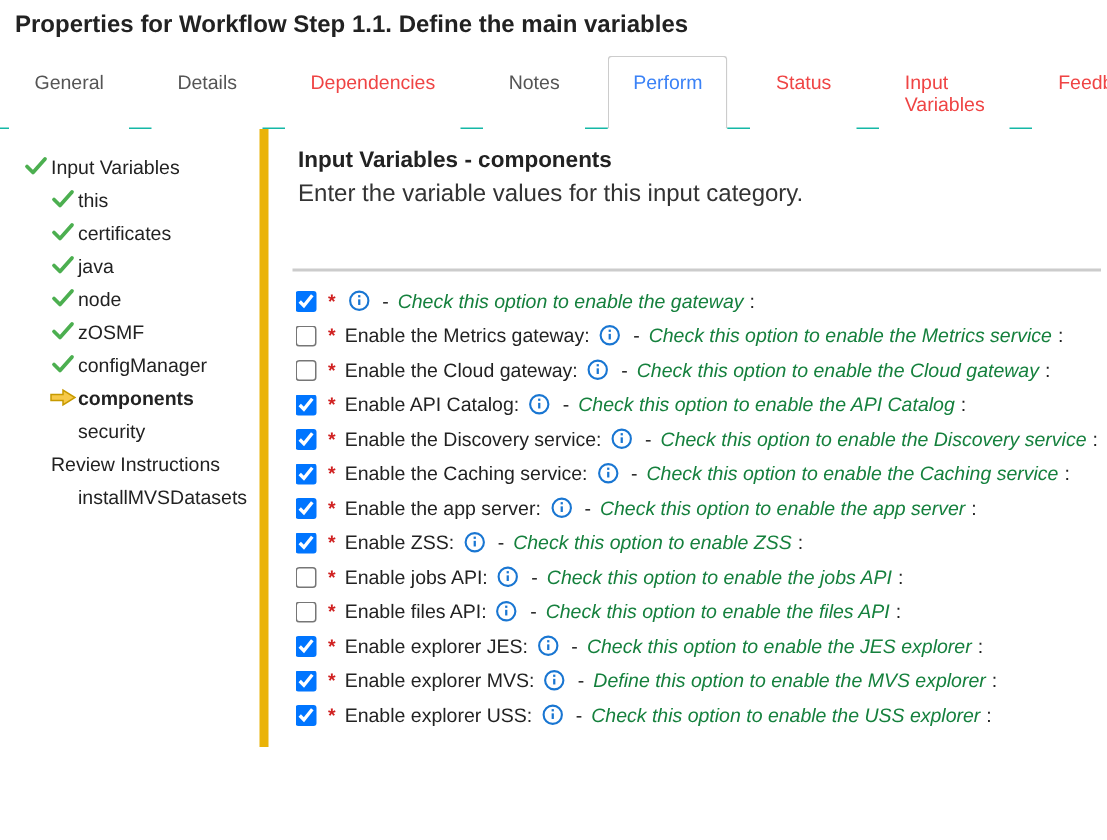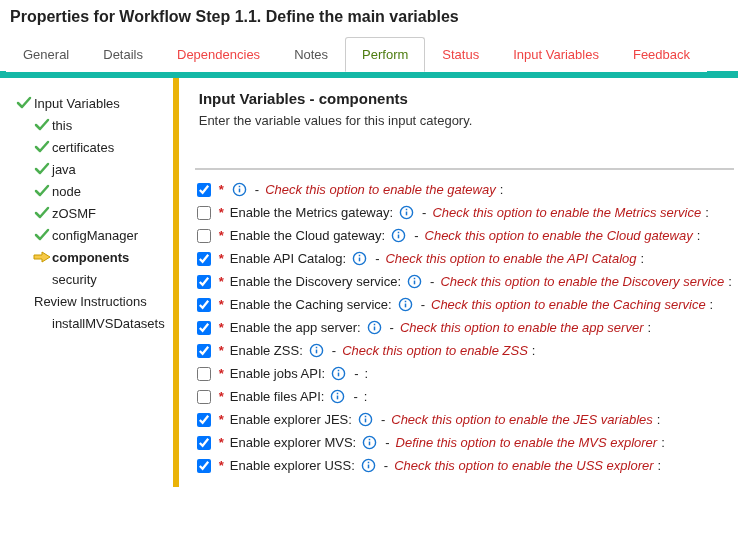--- a/index.html
+++ b/index.html
@@ -11,40 +11,41 @@
     background: #fff;
     width: 738px;
   }
   .page-title {
     font-size: 16px;
     font-weight: bold;
     padding: 8px 22px 10px 10px;
   }
   .tabs {
     display: flex;
-    border-bottom: 7px solid #14b8a6;
+    border-bottom: 1px solid #14b8a6;
     padding: 0 6px;
+    gap: 15px;
   }
   .tab {
     padding: 9px 16px;
     font-size: 13px;
     color: #555;
     cursor: pointer;
     border: 1px solid transparent;
     border-bottom: none;
     position: relative;
     top: 1px;
     background: #fff;
   }
   .tab.disabled { color: #ef4444; }
   .tab.active {
     border-color: #ccc;
     border-bottom: 1px solid #fff;
     border-radius: 3px 3px 0 0;
-    color: #4d7c0f;
+    color: #3b82f6;
   }
   .body {
     display: flex;
   }
   .sidebar {
     width: 205px;
     padding: 14px 8px 8px 14px;
     font-size: 13px;
   }
   .side-item {
@@ -65,41 +66,41 @@
     flex: 1;
     padding: 12px 10px 10px 16px;
     border-left: 6px solid #eab308;
   }
   .panel-head {
     padding: 0 4px 40px 4px;
     border-bottom: 2px solid #ccc;
     margin-bottom: 8px;
   }
   .panel-title { font-size: 15px; font-weight: bold; margin-bottom: 6px; }
-  .panel-sub { font-size: 13px; color: #333; }
+  .panel-sub { font-size: 16px; color: #333; }
   .rows { }
   .row {
     display: flex;
     align-items: center;
     padding: 4px 2px;
     font-size: 13px;
     gap: 4px;
     flex-wrap: nowrap;
     white-space: nowrap;
   }
   .row input[type=checkbox] {
     width: 14px; height: 14px; margin: 0 4px 0 0;
   }
   .req { color: #d02020; font-weight: bold; margin-right: 2px; }
   .info-ic {
     display: inline-flex;
     align-items: center;
     margin: 0 2px;
   }
-  .hint { font-style: italic; color: #b91c1c; }
+  .hint { font-style: italic; color: #15803d; }
   .sep { margin: 0 2px; }
   svg { display: block; }
 </style>
 </head>
 <body>
 
 <div class="page-title">Properties for Workflow Step 1.1. Define the main variables</div>
 
 <div class="tabs" id="tabs">
     <div class="tab">General</div>
@@ -322,49 +323,51 @@
           <span class="req">*</span>
           <span>Enable jobs API:</span>
           <span class="info-ic">
             <svg width="15" height="15" viewBox="0 0 16 16">
               <circle cx="8" cy="8" r="6.5" fill="none" stroke="#1976d2" stroke-width="1.5"></circle>
               <rect x="7.2" y="7" width="1.6" height="4" fill="#1976d2"></rect>
               <rect x="7.2" y="4" width="1.6" height="1.6" fill="#1976d2"></rect>
             </svg>
           </span>
           <span class="sep">-</span>
+          <span class="hint">Check this option to enable the jobs API</span>
           <span>:</span>
         </div>
         <div class="row">
           <input type="checkbox" style="">
           <span class="req">*</span>
           <span>Enable files API:</span>
           <span class="info-ic">
             <svg width="15" height="15" viewBox="0 0 16 16">
               <circle cx="8" cy="8" r="6.5" fill="none" stroke="#1976d2" stroke-width="1.5"></circle>
               <rect x="7.2" y="7" width="1.6" height="4" fill="#1976d2"></rect>
               <rect x="7.2" y="4" width="1.6" height="1.6" fill="#1976d2"></rect>
             </svg>
           </span>
           <span class="sep">-</span>
+          <span class="hint">Check this option to enable the files API</span>
           <span>:</span>
         </div>
         <div class="row">
           <input type="checkbox" checked="" style="">
           <span class="req">*</span>
           <span>Enable explorer JES:</span>
           <span class="info-ic">
             <svg width="15" height="15" viewBox="0 0 16 16">
               <circle cx="8" cy="8" r="6.5" fill="none" stroke="#1976d2" stroke-width="1.5"></circle>
               <rect x="7.2" y="7" width="1.6" height="4" fill="#1976d2"></rect>
               <rect x="7.2" y="4" width="1.6" height="1.6" fill="#1976d2"></rect>
             </svg>
           </span>
           <span class="sep">-</span>
-          <span class="hint">Check this option to enable the JES variables</span>
+          <span class="hint">Check this option to enable the JES explorer</span>
           <span>:</span>
         </div>
         <div class="row">
           <input type="checkbox" checked="" style="">
           <span class="req">*</span>
           <span>Enable explorer MVS:</span>
           <span class="info-ic">
             <svg width="15" height="15" viewBox="0 0 16 16">
               <circle cx="8" cy="8" r="6.5" fill="none" stroke="#1976d2" stroke-width="1.5"></circle>
               <rect x="7.2" y="7" width="1.6" height="4" fill="#1976d2"></rect>

